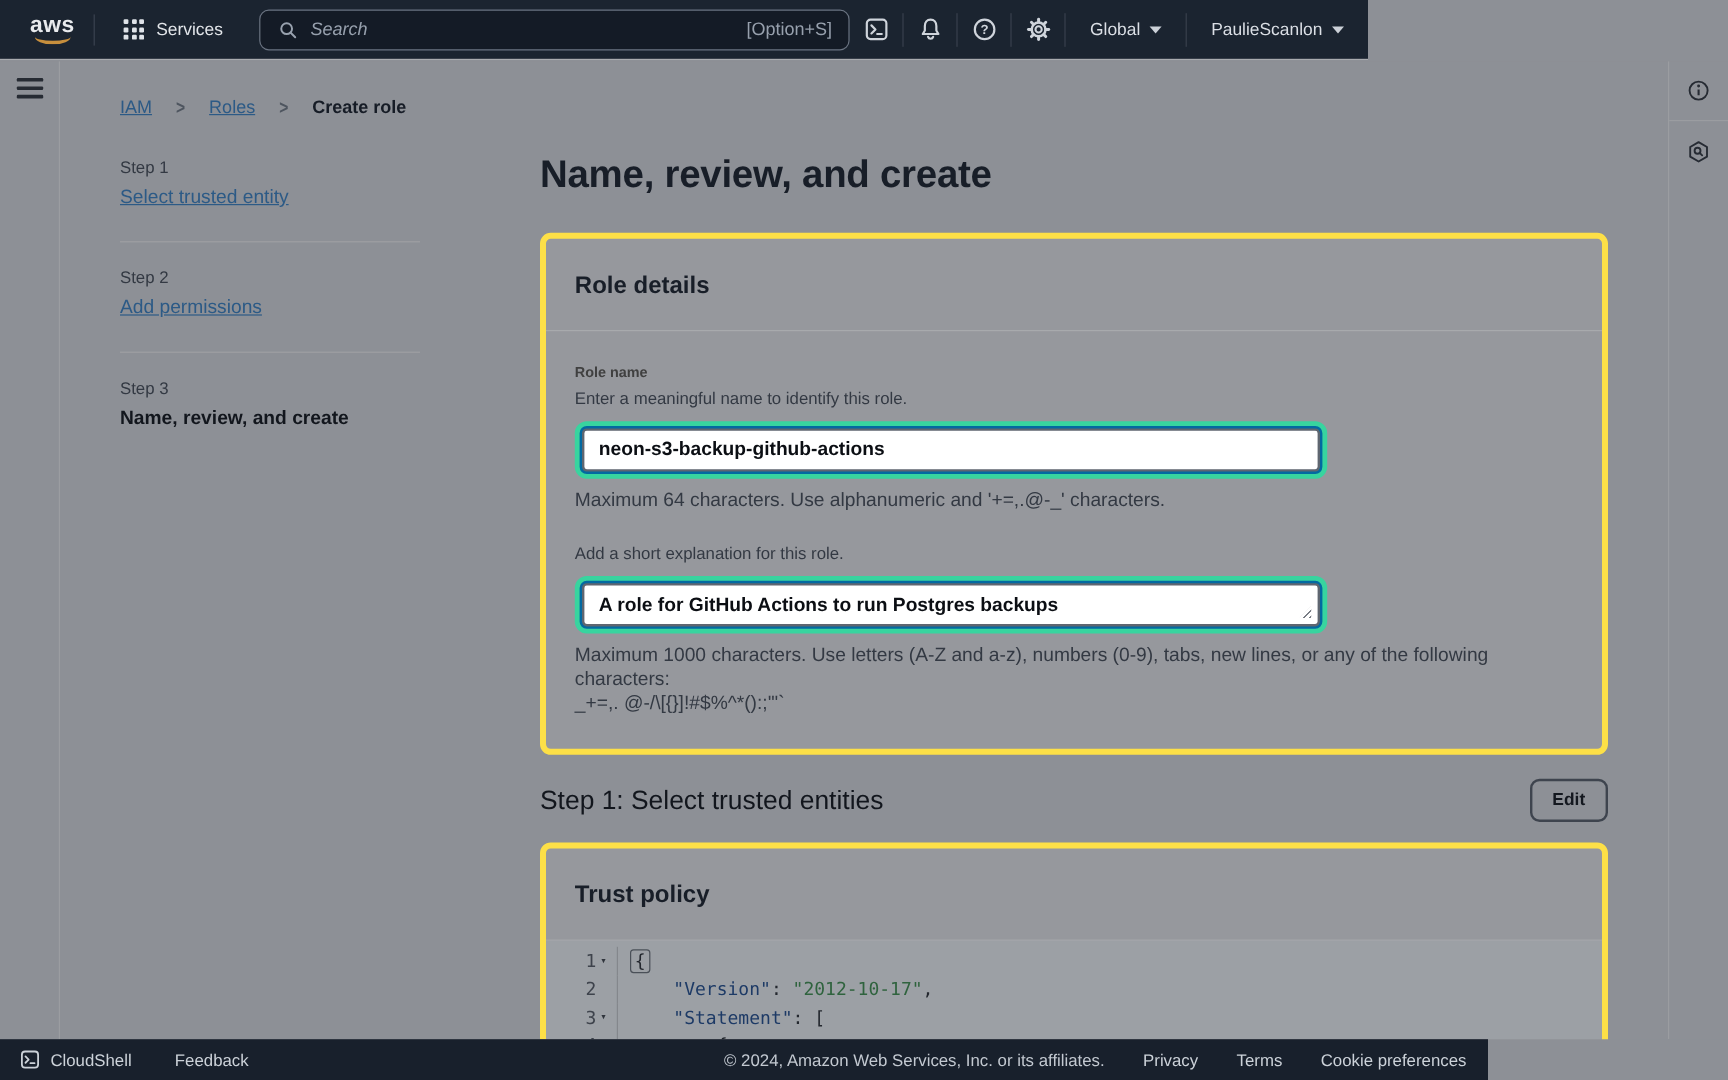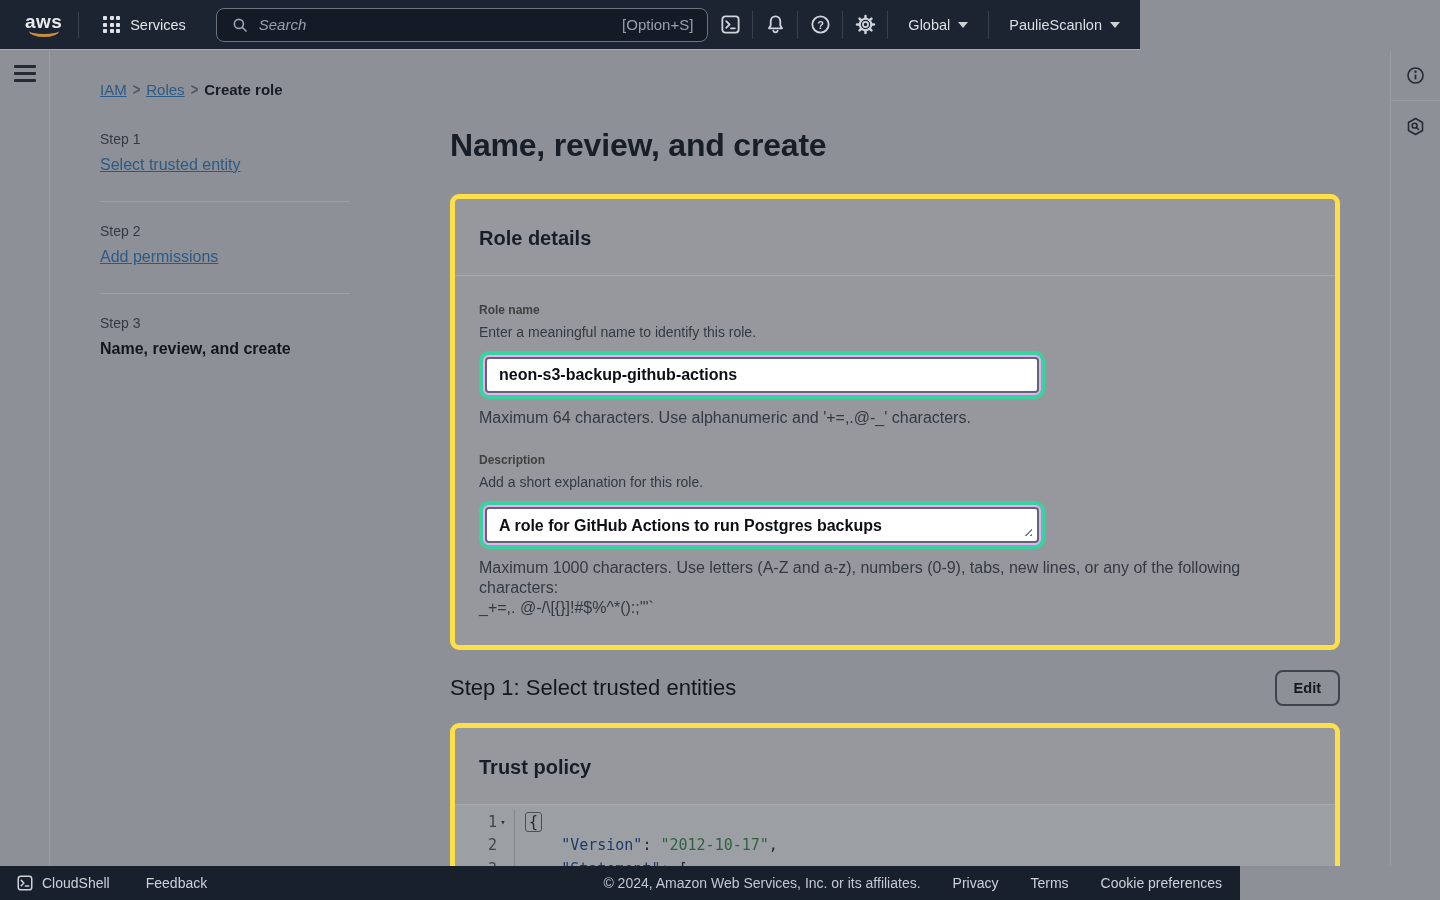--- a/index.html
+++ b/index.html
@@ -40,39 +40,39 @@
   
   .page { position:absolute; top:51px; left:0; width:1440px; height:815px; background:#8d9096; overflow:hidden; }
   .left-rail { position:absolute; left:0; top:0; bottom:0; width:50px; border-right:1px solid #9b9da1; }
   .hamburger { margin:14px 0 0 14px; width:22px; cursor:pointer; }
   .hamburger i { display:block; height:2.5px; background:#262b33; margin-bottom:4.5px; border-radius:1px; }
   .right-rail { position:absolute; right:0; top:0; bottom:0; width:50px; border-left:1px solid #9b9da1; }
   .rail-btn { height:50px; display:flex; align-items:center; justify-content:center; cursor:pointer; }
   .rail-btn.first { border-bottom:1px solid #9b9da1; }
 
   
-  .breadcrumb { position:absolute; left:100px; top:30px; display:flex; align-items:center; gap:6px; font-size:15px; }
+  .breadcrumb { position:absolute; left:100px; top:30px; display:flex; align-items:center; gap:20px; font-size:15px; }
   .bc-link { color:#2c5a86; text-decoration:underline; cursor:pointer; }
   .bc-chevron { color:#4e555f; font-size:13px; font-weight:700; transform:scaleY(1.25); }
   .bc-current { color:#161c26; font-weight:700; }
   .steps { position:absolute; left:100px; top:80px; width:250px; }
   .step-label { font-size:14px; color:#333943; margin-bottom:9px; }
   .step-link { font-size:16px; color:#2c5a86; text-decoration:underline; cursor:pointer; display:inline-block; }
   .step-div { border:none; border-top:1px solid #9ea0a4; margin:27px 0 21px; }
   .step-current { font-size:16px; font-weight:700; color:#12161d; margin-top:9px; }
 
   
   .main { position:absolute; left:450px; top:0; width:890px; }
   .h1 { margin-top:76px; font-size:32px; font-weight:700; color:#181e28; letter-spacing:-.2px; }
   .card { margin-top:30px; background:#96989d; border:5px solid #fde047; border-radius:9px; }
   .card-header { padding:28px 24px 25px; border-bottom:1px solid #a8aaad; font-size:20px; font-weight:700; color:#181e28; }
   .card-body { padding:27px 24px 27px; }
   .field-label { font-size:12px; font-weight:700; color:#404040; }
   .field-helper { font-size:14px; color:#333943; margin:7px 0 11px; }
-  .ring { width:566px; background:#f0abfc; border:4px solid #38d49f; border-radius:10px; padding:2px; }
+  .ring { width:627px; background:#0369a1; border:4px solid #38d49f; border-radius:10px; padding:2px; }
   .ring input, .ring textarea { display:block; width:100%; height:36px; border:2px solid #5f6670; border-radius:4px;
         background:#fff; font-family:"Liberation Sans",sans-serif; font-size:16px; font-weight:600; color:#0b0e13;
         padding:0 12px; outline:none; }
   .ring textarea { resize:none; padding:7px 12px; line-height:20px; overflow:hidden; position:relative; }
   .ta-wrap { position:relative; }
   .resize-grip { position:absolute; right:9px; bottom:9px; width:10px; height:10px;
         background:repeating-linear-gradient(135deg, transparent 0 2.2px, #787d85 2.2px 3.4px); cursor:nwse-resize;
         clip-path:polygon(100% 0,100% 100%,0 100%); }
   .field-hint { font-size:16px; color:#333943; margin-top:9px; line-height:20px; }
   .desc-block { margin-top:25px; }
@@ -239,21 +239,20 @@
       <div class="card-header">Role details</div>
       <div class="card-body">
         <div class="field-label">Role name</div>
         <div class="field-helper">Enter a meaningful name to identify this role.</div>
         <div class="ring">
           <input type="text" value="neon-s3-backup-github-actions" style="">
         </div>
         <div class="field-hint">Maximum 64 characters. Use alphanumeric and '+=,.@-_' characters.</div>
 
         <div class="desc-block">
-          <div class="field-label">Description</div>
           <div class="field-helper">Add a short explanation for this role.</div>
           <div class="ring ta-wrap">
             <textarea style="">A role for GitHub Actions to run Postgres backups</textarea>
             <span class="resize-grip"></span>
           </div>
           <div class="field-hint">
             <div>Maximum 1000 characters. Use letters (A-Z and a-z), numbers (0-9), tabs, new lines, or any of the following characters:</div>
             <div>_+=,. @-/\[{}]!#$%^*():;'"`</div>
           </div>
         </div>

